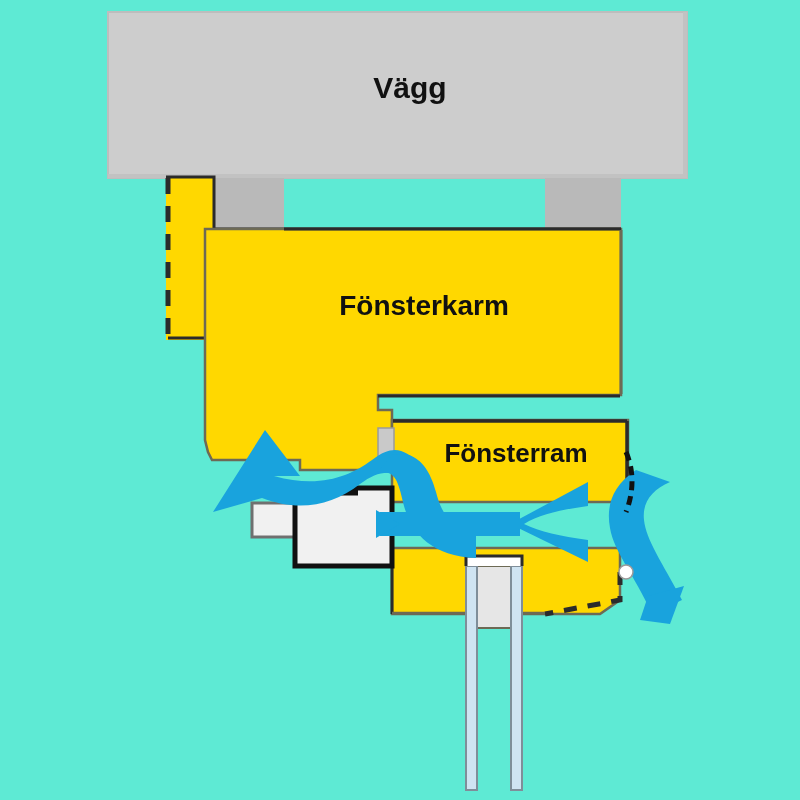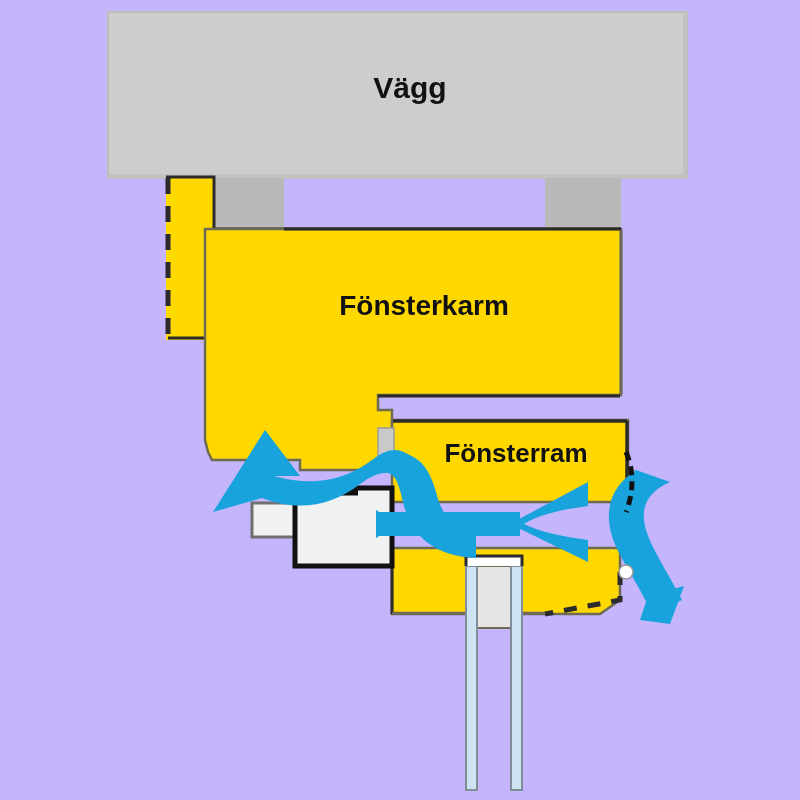--- a/index.html
+++ b/index.html
@@ -10,21 +10,21 @@
   body {
     width: 800px;
     height: 800px;
     font-family: "Liberation Sans", sans-serif;
     overflow: hidden;
   }
   #diagram-root {
     position: relative;
     width: 800px;
     height: 800px;
-    background: #c4b5fd;
+    background: #5eead4;
   }
   svg#window-section {
     display: block;
     width: 800px;
     height: 800px;
   }
   .label-text {
     font-family: "Liberation Sans", sans-serif;
     font-weight: bold;
     fill: #111111;

